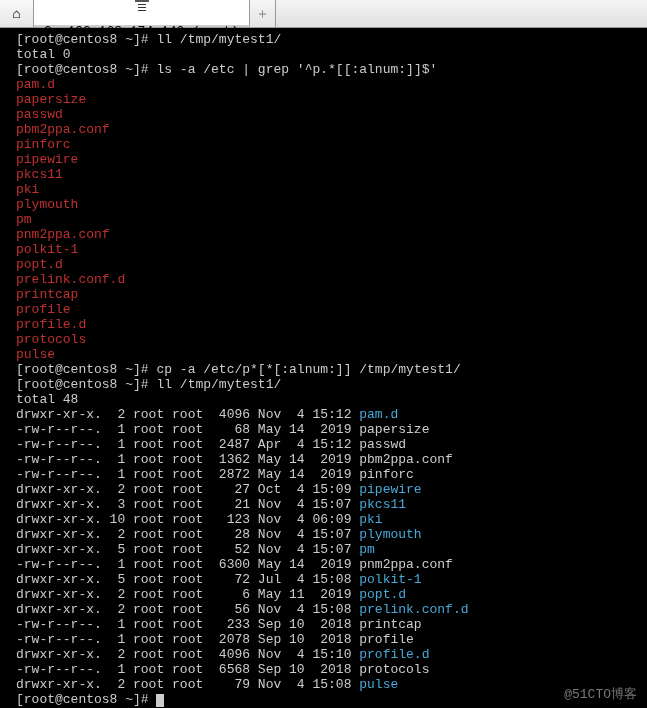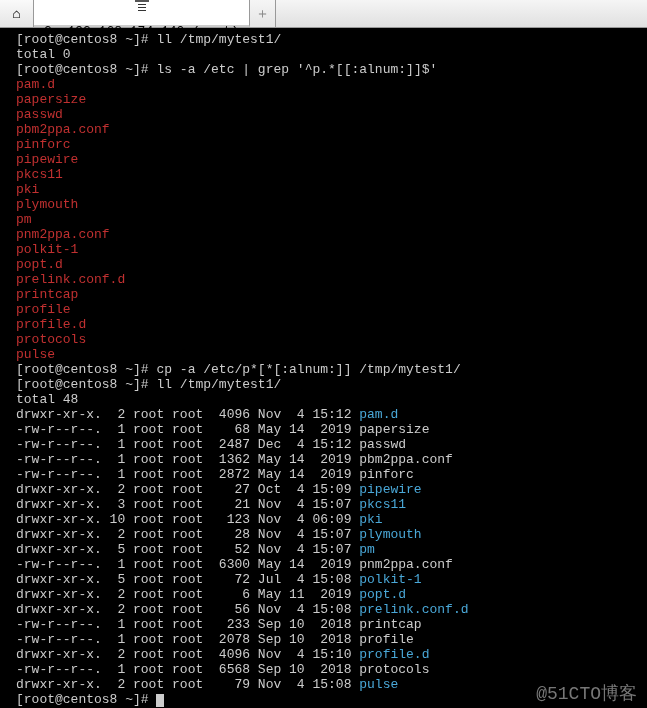--- a/index.html
+++ b/index.html
@@ -71,21 +71,21 @@
   width: 8px;
   height: 13px;
   background: #ccc;
   vertical-align: text-bottom;
 }
 .watermark {
   position: absolute;
   bottom: 6px;
   right: 10px;
   color: #777;
-  font-size: 18px;
+  font-size: 13px;
   margin-left: 47px;
 }
 .home-icon { font-size: 14px; }
 .tool-icon {
   display: inline-block;
   width: 14px;
   height: 14px;
   background: #d4a838;
   border: 1px solid #555;
   position: relative;
@@ -137,21 +137,21 @@
 <span class="red">prelink.conf.d</span>
 <span class="red">printcap</span>
 <span class="red">profile</span>
 <span class="red">profile.d</span>
 <span class="red">protocols</span>
 <span class="red">pulse</span></div><span class="prompt-host">[root@centos8 ~]# </span><span>cp -a /etc/p*[*[:alnum:]] /tmp/mytest1/</span>
 <span class="prompt-host">[root@centos8 ~]# </span><span>ll /tmp/mytest1/</span>
 <span>total 48</span>
 <div id="ll-out"><span class="white">drwxr-xr-x.  2 root root  4096 Nov  4 15:12 </span><span class="cyan">pam.d</span>
 <span class="white">-rw-r--r--.  1 root root    68 May 14  2019 </span><span class="white">papersize</span>
-<span class="white">-rw-r--r--.  1 root root  2487 Dec  4 15:12 </span><span class="white">passwd</span>
+<span class="white">-rw-r--r--.  1 root root  2487 Apr  4 15:12 </span><span class="white">passwd</span>
 <span class="white">-rw-r--r--.  1 root root  1362 May 14  2019 </span><span class="white">pbm2ppa.conf</span>
 <span class="white">-rw-r--r--.  1 root root  2872 May 14  2019 </span><span class="white">pinforc</span>
 <span class="white">drwxr-xr-x.  2 root root    27 Oct  4 15:09 </span><span class="cyan">pipewire</span>
 <span class="white">drwxr-xr-x.  3 root root    21 Nov  4 15:07 </span><span class="cyan">pkcs11</span>
 <span class="white">drwxr-xr-x. 10 root root   123 Nov  4 06:09 </span><span class="cyan">pki</span>
 <span class="white">drwxr-xr-x.  2 root root    28 Nov  4 15:07 </span><span class="cyan">plymouth</span>
 <span class="white">drwxr-xr-x.  5 root root    52 Nov  4 15:07 </span><span class="cyan">pm</span>
 <span class="white">-rw-r--r--.  1 root root  6300 May 14  2019 </span><span class="white">pnm2ppa.conf</span>
 <span class="white">drwxr-xr-x.  5 root root    72 Jul  4 15:08 </span><span class="cyan">polkit-1</span>
 <span class="white">drwxr-xr-x.  2 root root     6 May 11  2019 </span><span class="cyan">popt.d</span>

